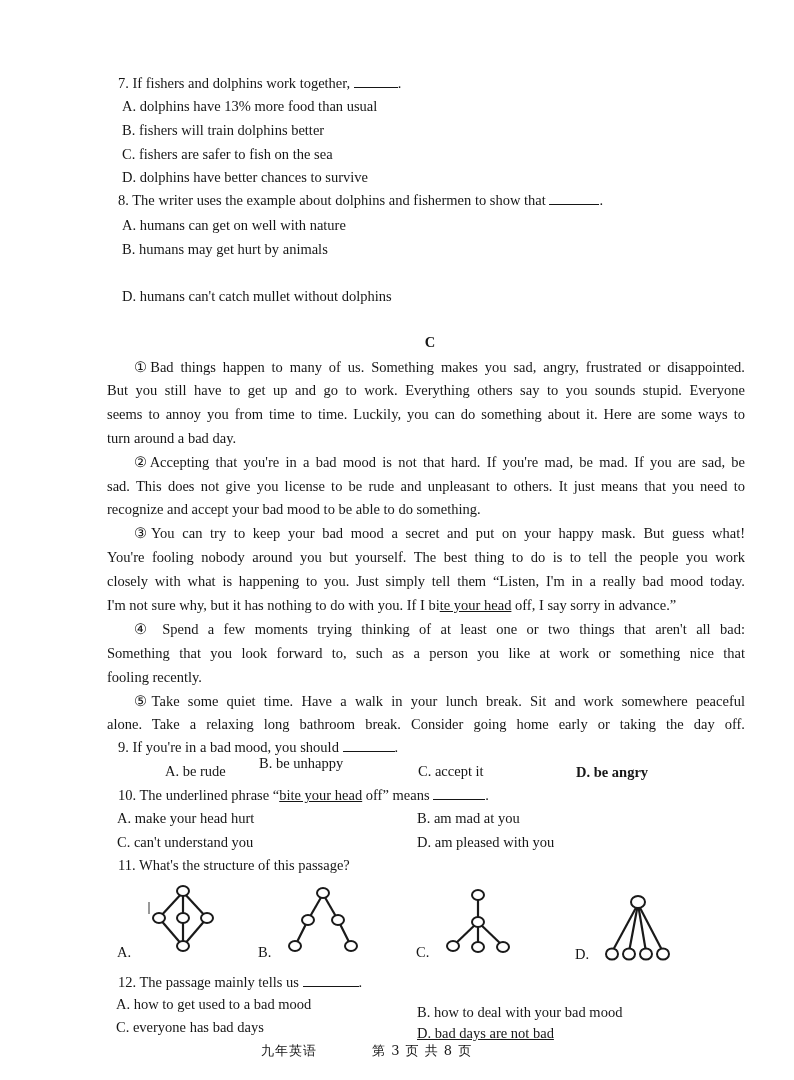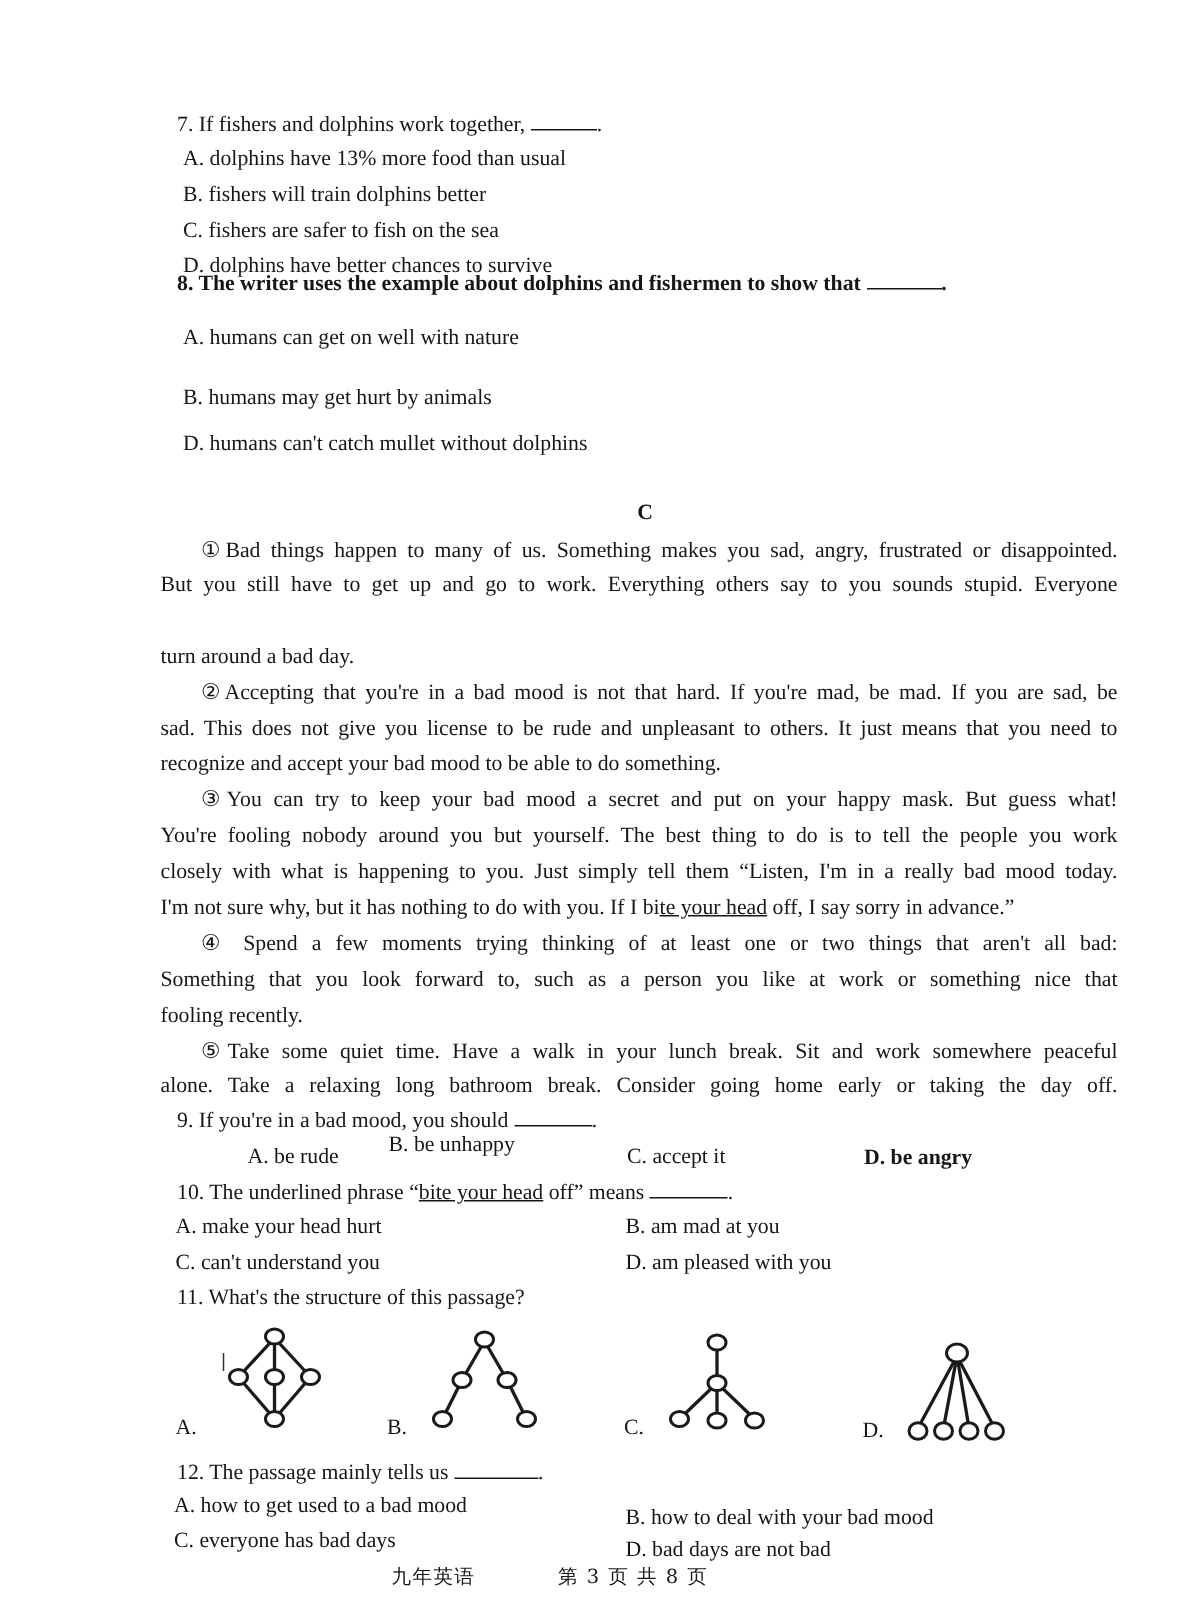--- a/index.html
+++ b/index.html
@@ -27,33 +27,34 @@
   <div class="line q" style="top:74px;">
     <span>7.</span>
     <span>If fishers and dolphins work together,</span>
     <span class="blank" style="width:44px;"></span><span>.</span>
   </div>
   <div class="line opt" style="top:97px;">A. dolphins have 13% more food than usual</div>
   <div class="line opt" style="top:121px;">B. fishers will train dolphins better</div>
   <div class="line opt" style="top:145px;">C. fishers are safer to fish on the sea</div>
   <div class="line opt" style="top:168px;">D. dolphins have better chances to survive</div>
 
-  <div class="line q" style="top:180px;font-weight:bold;">
+  <div class="line q" style="top:191px;">
     <span>8.</span>
     <span>The writer uses the example about dolphins and fishermen to show that</span>
     <span class="blank" style="width:50px;"></span><span>.</span>
   </div>
   <div class="line opt" style="top:216px;">A. humans can get on well with nature</div>
-  <div class="line opt" style="top:256px;">B. humans may get hurt by animals</div>
+  <div class="line opt" style="top:240px;">B. humans may get hurt by animals</div>
   <div class="line opt" style="top:287px;">D. humans can't catch mullet without dolphins</div>
 
   <div class="line center" style="top:333px; left:0; width:860px; font-weight:bold;">C</div>
 
   <div class="line indent" style="top:358px;">①Bad things happen to many of us. Something makes you sad, angry, frustrated or disappointed.</div>
   <div class="line just" style="top:381px;">But you still have to get up and go to work. Everything others say to you sounds stupid. Everyone</div>
+  <div class="line just" style="top:405px;">seems to annoy you from time to time. Luckily, you can do something about it. Here are some ways to</div>
   <div class="line just-last" style="top:429px;">turn around a bad day.</div>
 
   <div class="line indent" style="top:453px;">②Accepting that you're in a bad mood is not that hard. If you're mad, be mad. If you are sad, be</div>
   <div class="line just" style="top:477px;">sad. This does not give you license to be rude and unpleasant to others. It just means that you need to</div>
   <div class="line indent" style="top:524px;">③You can try to keep your bad mood a secret and put on your happy mask. But guess what!</div>
 
   <div class="line just-last" style="top:500px;">recognize and accept your bad mood to be able to do something.</div>
   <div class="line just" style="top:548px;">You're fooling nobody around you but yourself. The best thing to do is to tell the people you work</div>
   <div class="line just" style="top:572px;">closely with what is happening to you. Just simply tell them “Listen, I'm in a really bad mood today.</div>
   <div class="line just-last" style="top:596px;">
@@ -163,17 +164,17 @@
   </svg>
 
   <div class="line q" style="top:973px;">
     <span>12.</span>
     <span>The passage mainly tells us</span>
     <span class="blank" style="width:56px;"></span><span>.</span>
   </div>
   <div class="line" style="top:995px; left:116px;">A. how to get used to a bad mood</div>
   <div class="line" style="top:1003px; left:417px;">B. how to deal with your bad mood</div>
   <div class="line" style="top:1018px; left:116px;">C. everyone has bad days</div>
-  <div class="line" style="top:1024px; left:417px;">D. bad days are not bad</div>
+  <div class="line" style="top:1024px; left:417px;text-decoration:underline;">D. bad days are not bad</div>
 
   <div class="footer" style="left:261px;">九年英语</div>
   <div class="footer" style="left:372px;">第 3 页 共 8 页</div>
 </div>
 
 </body></html>

